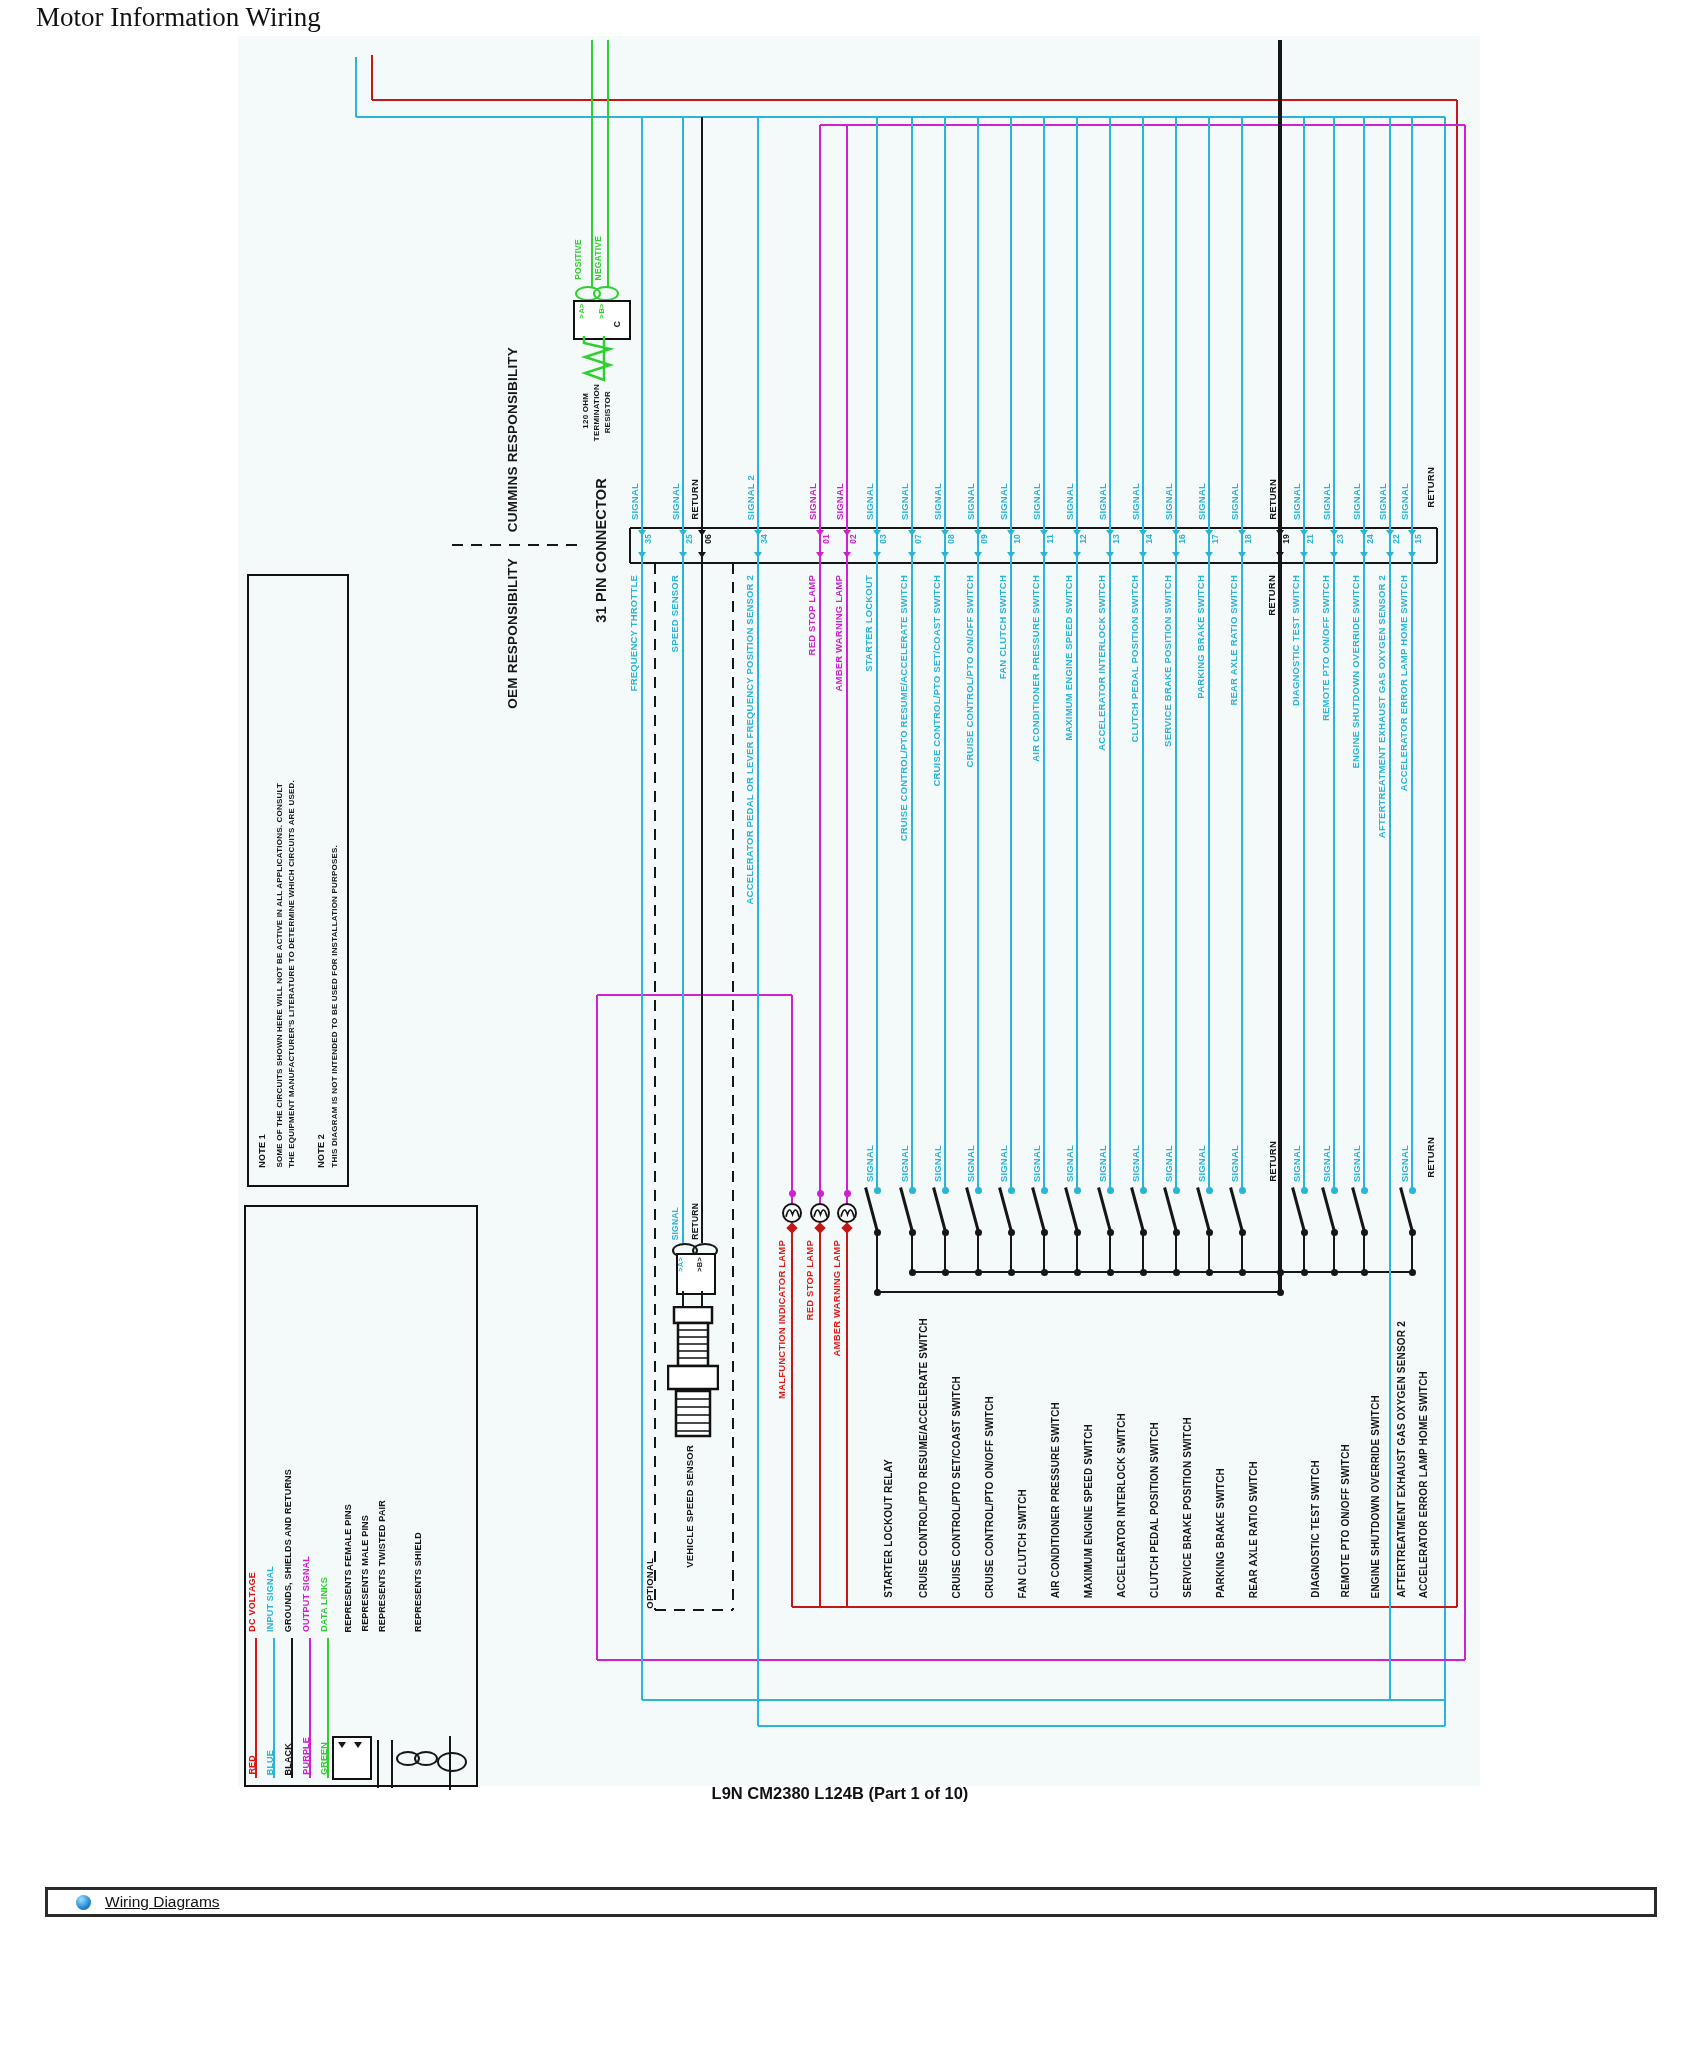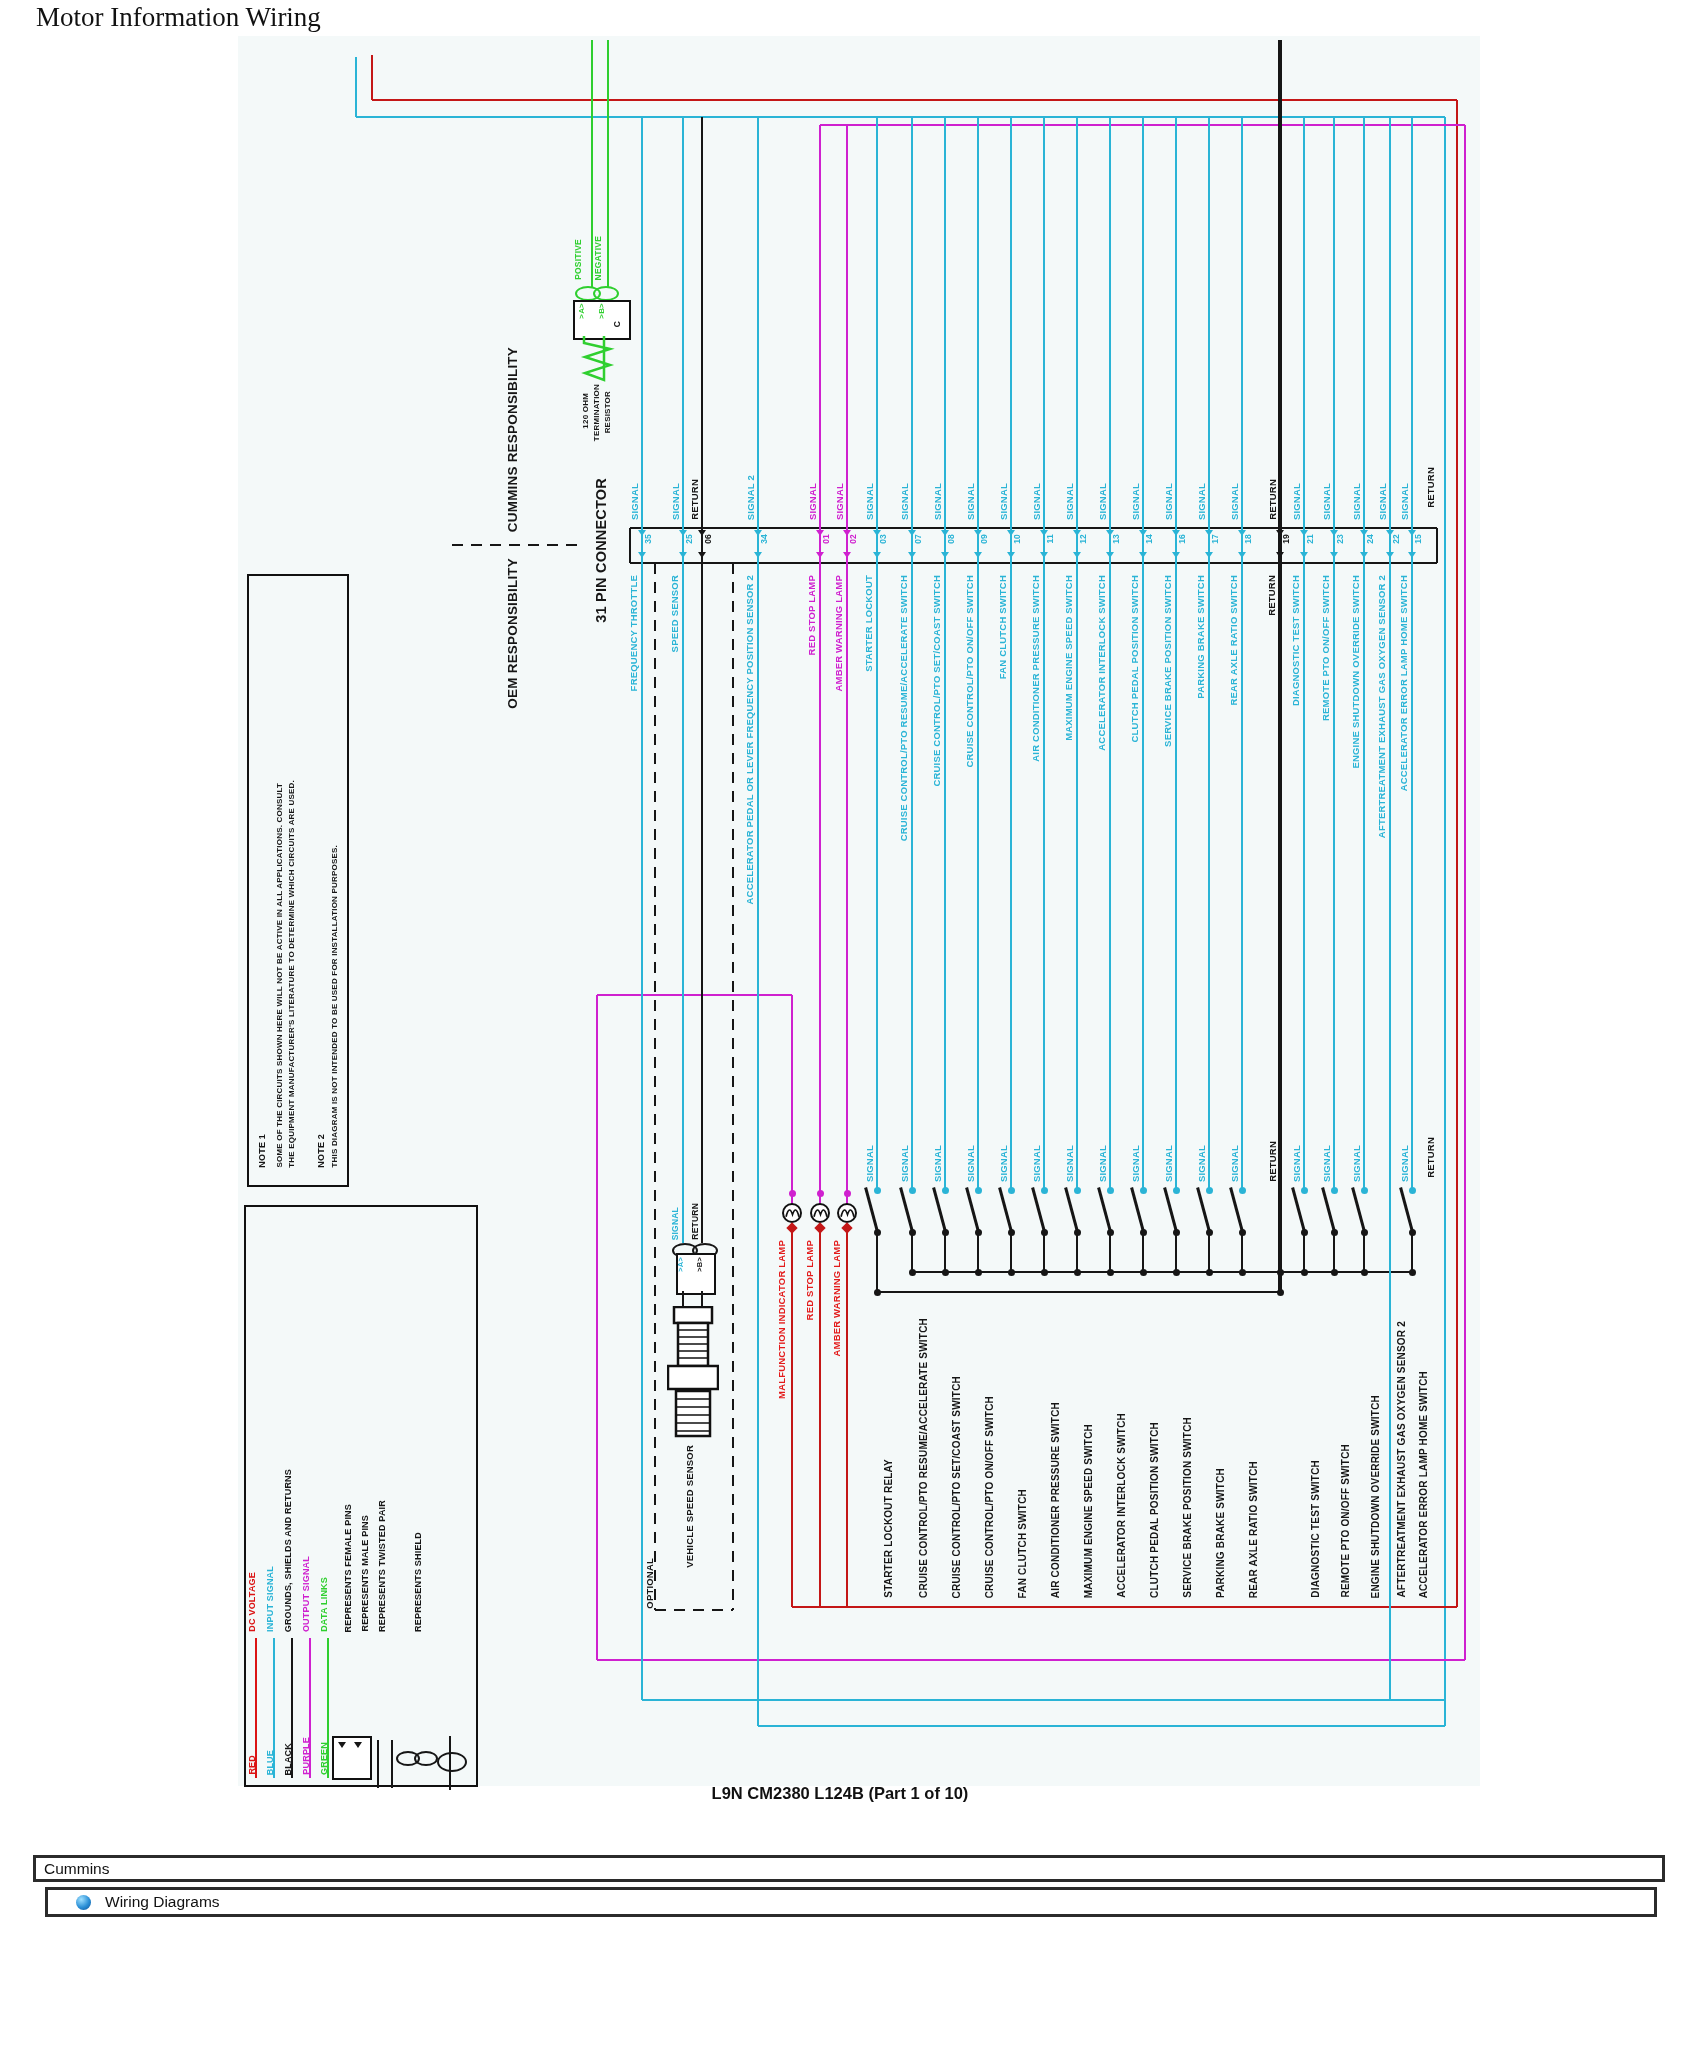--- a/index.html
+++ b/index.html
@@ -10,21 +10,21 @@
   #title{position:absolute;left:36px;top:2px;font-family:"Liberation Serif","DejaVu Serif",serif;
          font-size:27px;color:#111;}
   .vt{position:absolute;writing-mode:vertical-rl;transform:rotate(180deg);white-space:nowrap;
       letter-spacing:.2px;line-height:1.1;}
   .box{position:absolute;border:2.5px solid #111;background:transparent;}
   #caption{position:absolute;left:560px;top:1784px;width:560px;text-align:center;
            font-weight:bold;font-size:16.5px;color:#111;}
   .bar{position:absolute;border:3px solid #2b2b2b;background:#fff;display:flex;align-items:center;
        font-size:15.5px;color:#111;}
   #bar1{left:33px;top:1855px;width:1618px;height:21px;padding-left:8px;}
-  #bar2{left:45px;top:1887px;width:1606px;height:24px;}
+  #bar2{left:45px;top:1887px;width:1606px;height:24px;text-decoration:underline;}
   #sphere{width:15px;height:15px;border-radius:50%;margin-left:28px;margin-right:14px;
           background:radial-gradient(circle at 35% 30%,#9fe0ff,#2a8fd6 55%,#0b4f96);}
   .ell{position:absolute;border:2px solid #111;border-radius:50%;background:transparent;}
 </style>
 </head>
 <body>
 
 <div id="page">
   <div id="tint"></div>
   <div id="title">Motor Information Wiring</div>
@@ -417,20 +417,17 @@
       <div class="abs" style="left: 376.75px; top: 1740px; width: 2.5px; height: 48px; background: rgb(22, 22, 22);"></div>
       <div class="abs" style="left: 390.75px; top: 1740px; width: 2.5px; height: 48px; background: rgb(22, 22, 22);"></div>
       <div class="ell" style="left: 396px; top: 1750.5px; width: 20px; height: 11px; border-color: rgb(22, 22, 22);"></div>
       <div class="ell" style="left: 414px; top: 1750.5px; width: 20px; height: 11px; border-color: rgb(22, 22, 22);"></div>
       <div class="ell" style="left: 437px; top: 1752px; width: 26px; height: 16px; border-color: rgb(22, 22, 22);"></div>
       <div class="abs" style="left: 448.75px; top: 1736px; width: 2.5px; height: 54px; background: rgb(22, 22, 22);"></div>
     </div>
 
   <div id="caption">L9N CM2380 L124B (Part 1 of 10)</div>
 
-  <div id="bar1" class="bar">
-    <span>Cummins</span>
-  </div>
   <div id="bar2" class="bar">
     <span id="sphere"></span>
     <span>Wiring Diagrams</span>
   </div>
 </div>
 
 </body></html>

